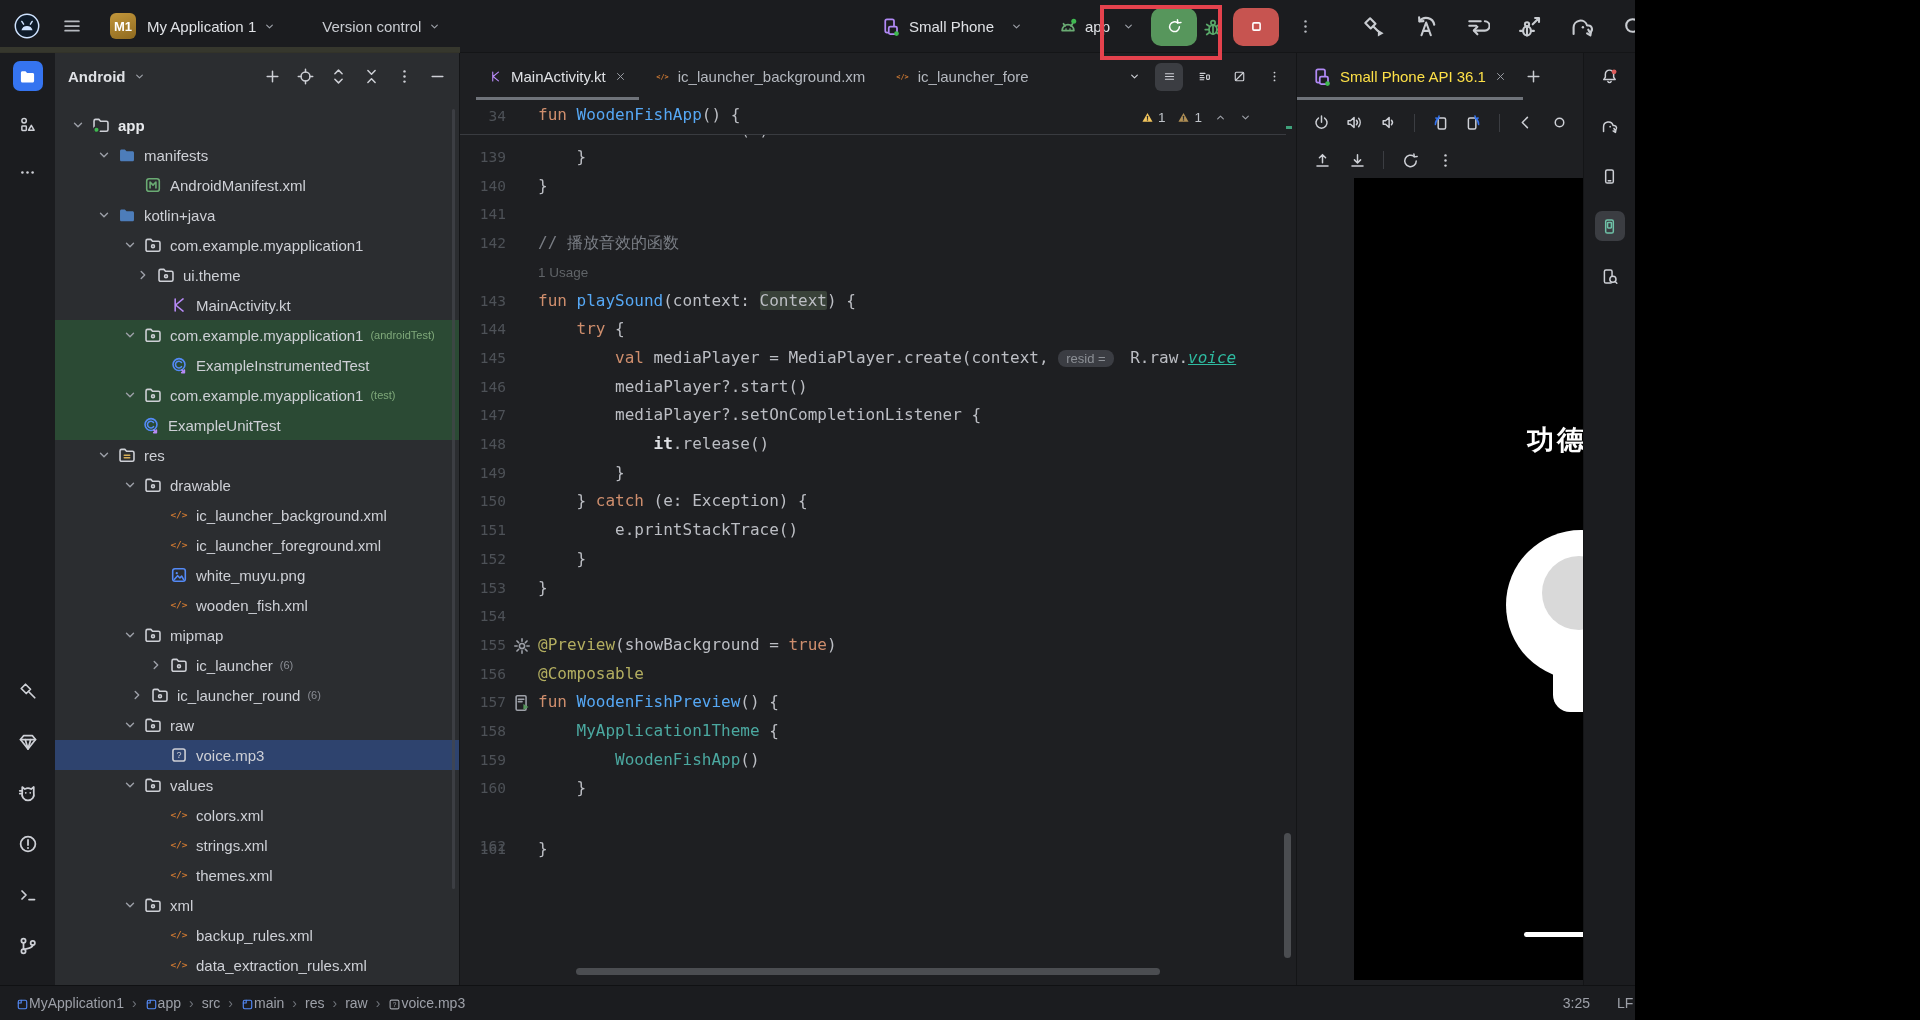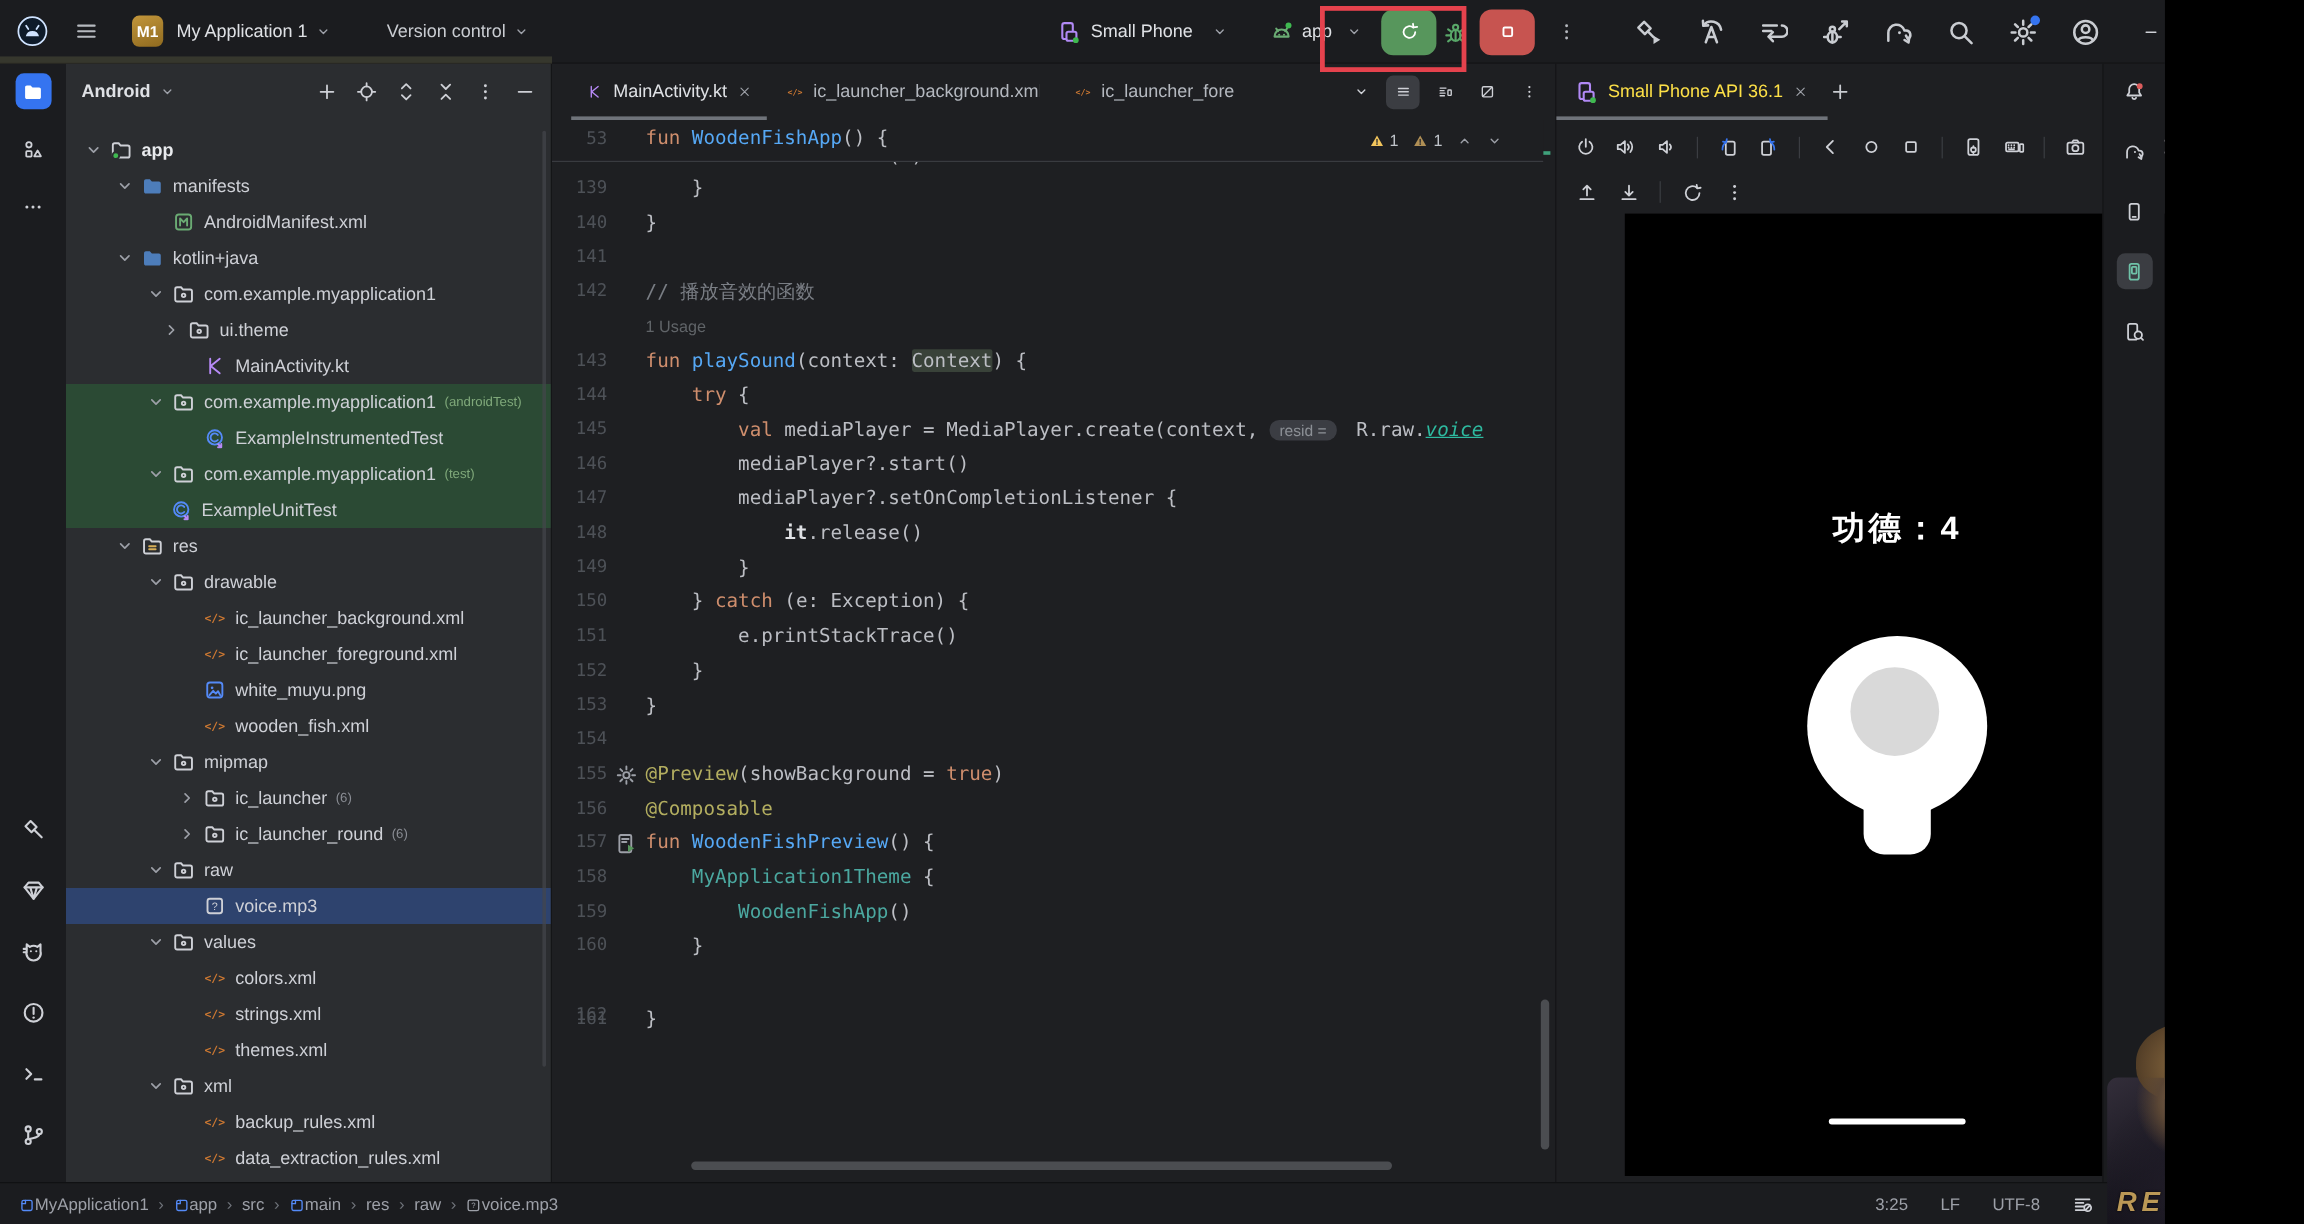--- a/index.html
+++ b/index.html
@@ -1,17 +1,17 @@
 <!DOCTYPE html>
 <html style="--bg: #1E1F22; --chrome: #1B1C1F; --panel: #2B2D30; --border: #141517; --text: #DFE1E5; --textDim: #9DA0A8; --lnum: #4D5157; --accent: #3574F0; --selection: #2E436E; --testRow: #2B4A34; --runGreen: #57965C; --androidGreen: #6AAB73; --stopRed: #C75450; --annotation: #E5424D; --warn1: #F2C55C; --warn2: #B08F55; --folderBlue: #4D7DBA; --kotlinPurple: #B78AF7; --xmlOrange: #CC7832; --manifestGreen: #6AAB73; --fileBlue: #548AF7; --devicePurple: #B189F5; --kwOrange: #CF8E6D; --fnBlue: #56A8F5; --comment: #7A7E85; --annYellow: #B3AE60; --cmpTeal: #4BA8A0; --resTeal: #2EBAA0; --plain: #BCBEC4; --gold: #C9A45C; --imeRed: #D03A31; --sepLine: #3B3D42; --scrollbar: #4B4D51; --tabUnderline: #6F737A;"><head>
 <meta charset="utf-8">
 <style>
   *{margin:0;padding:0;box-sizing:border-box}
   html,body{background:#000}
-  #app{position:relative;width:1804px;height:1020px;overflow:hidden;
+  #app{position:relative;width:1635px;height:1020px;overflow:hidden;
        background:var(--bg);color:var(--text);
        font-family:"Liberation Sans",sans-serif;font-size:15px}
   .ic{display:inline-block;width:17px;height:17px;color:#CED0D6;flex:none}
   .ic svg{width:100%;height:100%;display:block}
   .ic.sm{width:13px;height:13px}
   .ic.xs{width:11px;height:11px}
   .ic.lg{width:26px;height:26px}
   .ic.md{width:20px;height:20px}
 
   
@@ -695,21 +695,21 @@
           </span>
           <span class="ic tico">
             <svg viewBox="0 0 16 16" fill="none" stroke="currentColor" stroke-width="1.4" stroke-linecap="round" stroke-linejoin="round" xmlns="http://www.w3.org/2000/svg">
               <path d="M1.8 4.4c0-.8.6-1.4 1.4-1.4h2.9l1.5 1.7h5.2c.8 0 1.4.6 1.4 1.4v6.1c0 .8-.6 1.4-1.4 1.4H3.2c-.8 0-1.4-.6-1.4-1.4z"></path>
               <circle cx="8" cy="9" r="1.3"></circle>
             </svg>
           </span>
           <span class="tlabel">ic_launcher</span>
           <span class="tmeta">(6)</span>
         </div>
-        <div class="trow" style="top: 573px; padding-left: 93px; text-align: right;">
+        <div class="trow" style="top: 573px; padding-left: 74px; text-align: right;">
           <span class="ic tchev">
             <svg viewBox="0 0 16 16" fill="none" stroke="currentColor" stroke-width="1.4" stroke-linecap="round" stroke-linejoin="round" xmlns="http://www.w3.org/2000/svg">
               <path d="M6.2 4.5L9.7 8l-3.5 3.5"></path>
             </svg>
           </span>
           <span class="ic tico">
             <svg viewBox="0 0 16 16" fill="none" stroke="currentColor" stroke-width="1.4" stroke-linecap="round" stroke-linejoin="round" xmlns="http://www.w3.org/2000/svg">
               <path d="M1.8 4.4c0-.8.6-1.4 1.4-1.4h2.9l1.5 1.7h5.2c.8 0 1.4.6 1.4 1.4v6.1c0 .8-.6 1.4-1.4 1.4H3.2c-.8 0-1.4-.6-1.4-1.4z"></path>
               <circle cx="8" cy="9" r="1.3"></circle>
             </svg>
@@ -879,21 +879,21 @@
           <span class="ic sm">
             <svg viewBox="0 0 16 16" fill="none" stroke="currentColor" stroke-width="1.4" stroke-linecap="round" stroke-linejoin="round" xmlns="http://www.w3.org/2000/svg">
               <circle cx="8" cy="3.2" r="1.15" fill="currentColor" stroke="none"></circle>
               <circle cx="8" cy="8" r="1.15" fill="currentColor" stroke="none"></circle>
               <circle cx="8" cy="12.8" r="1.15" fill="currentColor" stroke="none"></circle>
             </svg>
           </span>
         </span>
       </div>
     <div class="sticky">
-      <span class="lnum">53</span>
+      <span class="lnum">34</span>
       <span class="ctext" id="sticky-tokens"><span class="tk-kw">fun </span><span class="tk-fn">WoodenFishApp</span><span class="tk-pl">() {</span></span>
       <span class="warncluster" id="warn-cluster">
           <span class="warnitem">
             <span class="ic sm" style="color: var(--warn1);">
               <svg viewBox="0 0 16 16" fill="none" stroke="currentColor" stroke-width="1.4" stroke-linecap="round" stroke-linejoin="round" xmlns="http://www.w3.org/2000/svg">
                 <path d="M8 2.4L14.2 13.2H1.8z" fill="currentColor" stroke="none"></path>
                 <path d="M8 6.4v3" stroke="#2B2D30" stroke-width="1.4"></path>
                 <circle cx="8" cy="11.1" r=".9" fill="#2B2D30" stroke="none"></circle>
               </svg>
             </span>

